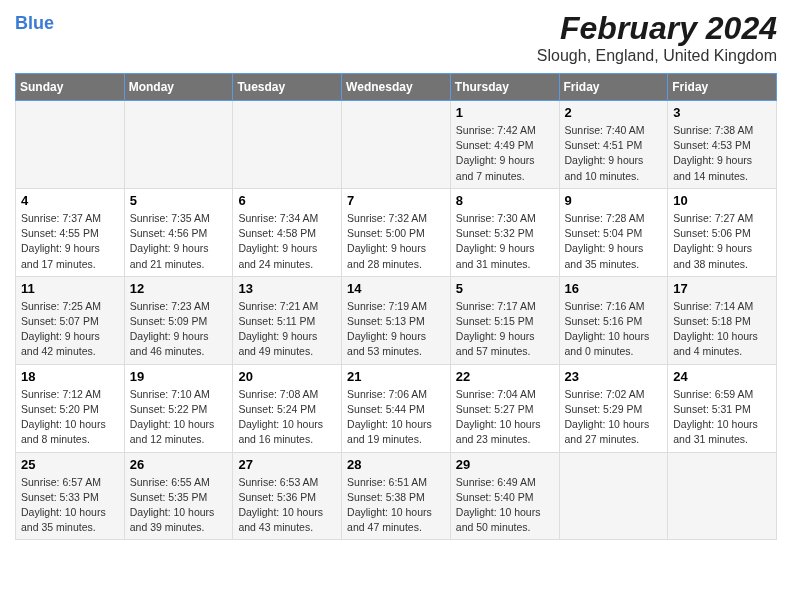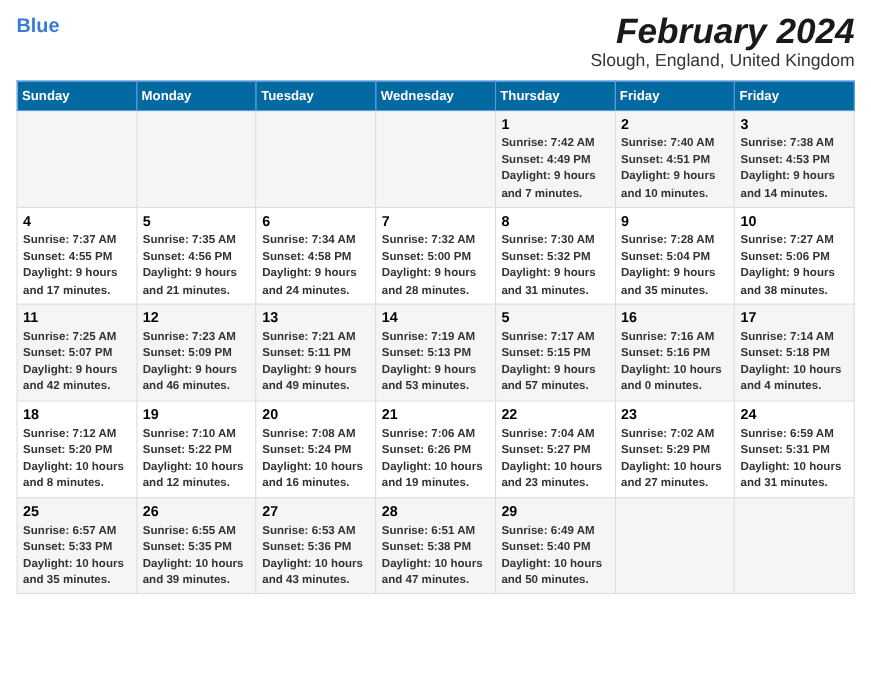--- a/index.html
+++ b/index.html
@@ -48,21 +48,21 @@
       font-size: 16px;
       color: #333;
       font-weight: normal;
     }
     table {
       width: 100%;
       border-collapse: collapse;
       font-size: 11px;
     }
     thead tr th {
-      background-color: #0369a1;
+      background-color: #737373;
       color: #fff;
       padding: 6px 4px;
       text-align: left;
       font-size: 12px;
       font-weight: bold;
       border: 1px solid #5a9ae5;
     }
     tbody tr td {
       border: 1px solid #ddd;
       vertical-align: top;
@@ -78,21 +78,20 @@
     }
     .day-number {
       font-weight: bold;
       font-size: 13px;
       margin-bottom: 3px;
     }
     .day-info {
       font-size: 10.5px;
       color: #333;
       line-height: 1.45;
-      font-weight: bold;
     }
   </style>
 </head>
 <body>
 
 <div class="header">
   <div class="logo">
     <div>
       <div class="logo-text">
         <span style="color:#3a7bd5">Blue</span>
@@ -265,21 +264,21 @@
         <td>
           <div class="day-number">20</div>
           <div class="day-info" style="white-space: pre-line;">Sunrise: 7:08 AM
 Sunset: 5:24 PM
 Daylight: 10 hours
 and 16 minutes.</div>
         </td>
         <td>
           <div class="day-number">21</div>
           <div class="day-info" style="white-space: pre-line;">Sunrise: 7:06 AM
-Sunset: 6:26 PM
+Sunset: 5:44 PM
 Daylight: 10 hours
 and 19 minutes.</div>
         </td>
         <td>
           <div class="day-number">22</div>
           <div class="day-info" style="white-space: pre-line;">Sunrise: 7:04 AM
 Sunset: 5:27 PM
 Daylight: 10 hours
 and 23 minutes.</div>
         </td>

